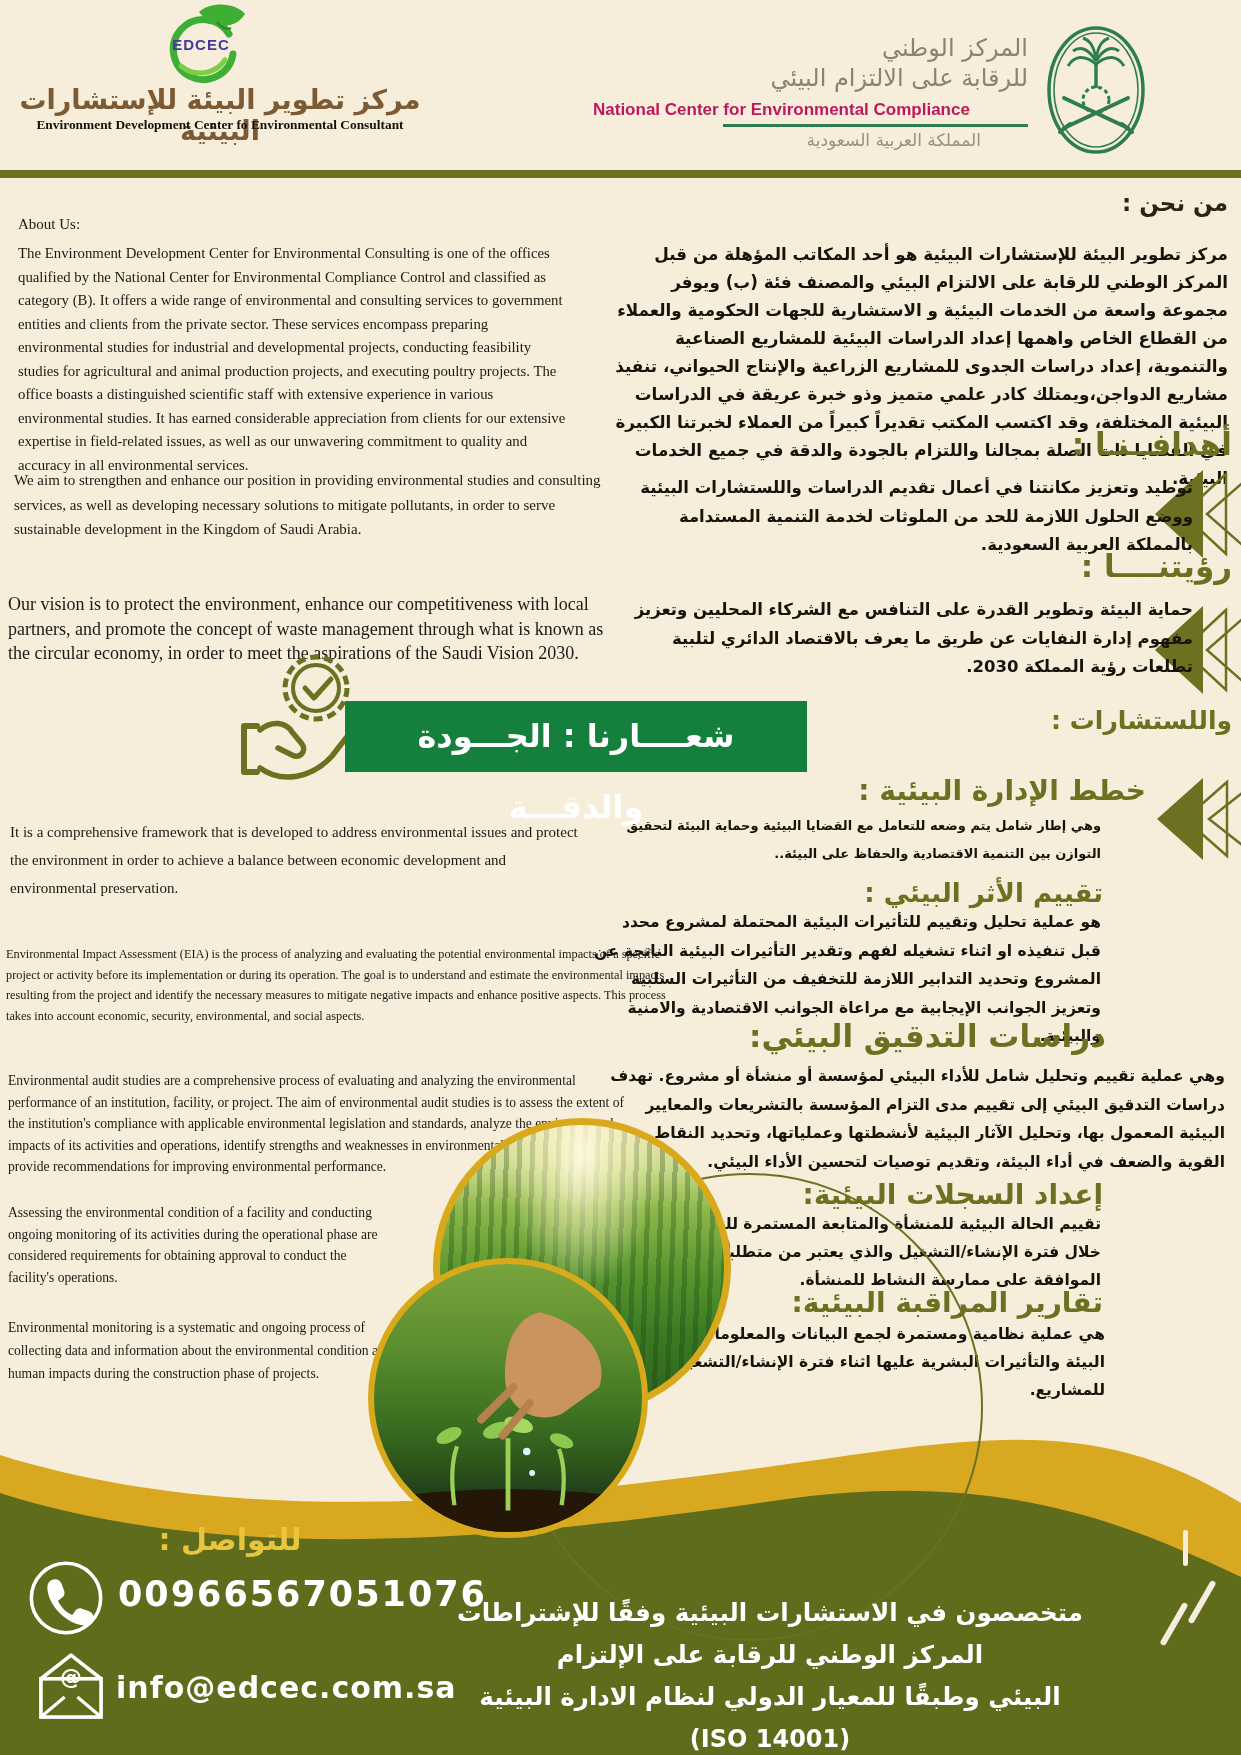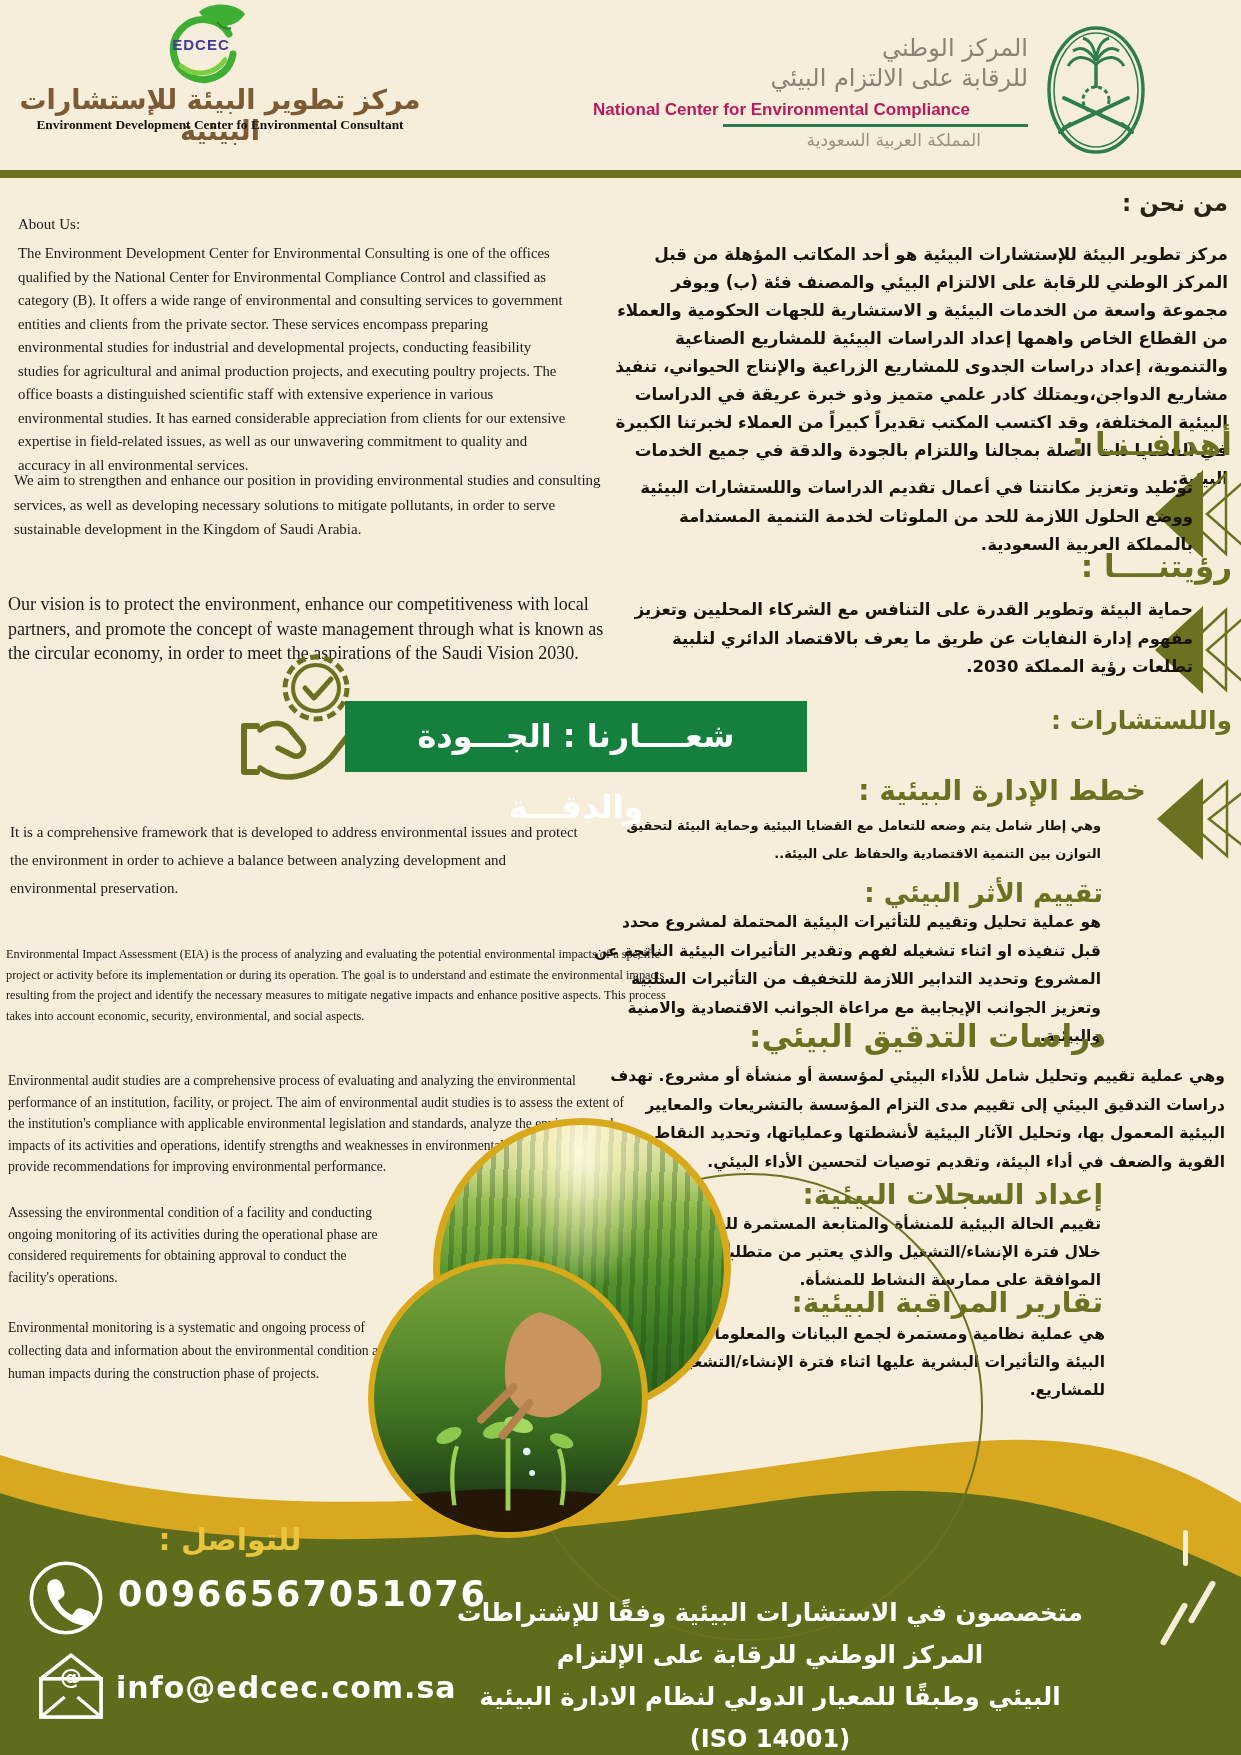--- a/index.html
+++ b/index.html
@@ -98,21 +98,21 @@
 
   <div class="abs" style="right:-12px;top:776px;">
     <svg width="102" height="86" viewBox="0 0 102 86">
       <polygon points="52,2 6,43 52,84" fill="#6b7120"></polygon>
       <polygon points="76,6 34,43 76,80" fill="none" stroke="#6b7120" stroke-width="2.5"></polygon>
       <polygon points="100,10 58,43 100,76" fill="none" stroke="#6b7120" stroke-width="2.5"></polygon>
     </svg>
   </div>
   <div class="abs ar-h" style="right:95px;top:774px;font-size:28px;">خطط الإدارة البيئية :</div>
   <div class="abs ar" style="right:140px;top:812px;width:505px;font-size:13px;line-height:28px;">وهي إطار شامل يتم وضعه للتعامل مع القضايا البيئية وحماية البيئة لتحقيق التوازن بين التنمية الاقتصادية والحفاظ على البيئة..</div>
-  <div class="abs en" style="left:10px;top:818px;width:585px;font-size:15px;line-height:28px;">It is a comprehensive framework that is developed to address environmental issues and protect the environment in order to achieve a balance between analyzing development and environmental preservation.</div>
+  <div class="abs en" style="left:10px;top:818px;width:585px;font-size:15px;line-height:28px;">It is a comprehensive framework that is developed to address environmental issues and protect the environment in order to achieve a balance between economic development and environmental preservation.</div>
 
   <div class="abs ar-h" style="right:138px;top:878px;font-size:26px;">تقييم الأثر البيئي :</div>
   <div class="abs ar" style="right:140px;top:908px;width:510px;font-size:15.5px;line-height:28.5px;">هو عملية تحليل وتقييم للتأثيرات البيئية المحتملة لمشروع محدد قبل تنفيذه او اثناء تشغيله لفهم وتقدير التأثيرات البيئية الناتجة عن المشروع وتحديد التدابير اللازمة للتخفيف من التأثيرات السلبية وتعزيز الجوانب الإيجابية مع مراعاة الجوانب الاقتصادية والامنية والبيئية.</div>
   <div class="abs en" style="left:6px;top:944px;width:664px;font-size:12.3px;line-height:20.5px;">Environmental Impact Assessment (EIA) is the process of analyzing and evaluating the potential environmental impacts of a specific project or activity before its implementation or during its operation. The goal is to understand and estimate the environmental impacts resulting from the project and identify the necessary measures to mitigate negative impacts and enhance positive aspects. This process takes into account economic, security, environmental, and social aspects.</div>
 
   <div class="abs ar-h" style="right:135px;top:1018px;font-size:31px;">دراسات التدقيق البيئي:</div>
   <div class="abs ar" style="right:16px;top:1062px;width:618px;font-size:15.5px;line-height:28.5px;">وهي عملية تقييم وتحليل شامل للأداء البيئي لمؤسسة أو منشأة أو مشروع. تهدف دراسات التدقيق البيئي إلى تقييم مدى التزام المؤسسة بالتشريعات والمعايير البيئية المعمول بها، وتحليل الآثار البيئية لأنشطتها وعملياتها، وتحديد النقاط القوية والضعف في أداء البيئة، وتقديم توصيات لتحسين الأداء البيئي.</div>
   <div class="abs en" style="left:8px;top:1070px;width:628px;font-size:13.6px;line-height:21.6px;">Environmental audit studies are a comprehensive process of evaluating and analyzing the environmental performance of an institution, facility, or project. The aim of environmental audit studies is to assess the extent of the institution's compliance with applicable environmental legislation and standards, analyze the environmental impacts of its activities and operations, identify strengths and weaknesses in environmental performance, and provide recommendations for improving environmental performance.</div>
 
   <div class="abs ar-h" style="right:138px;top:1178px;font-size:28px;">إعداد السجلات البيئية:</div>

